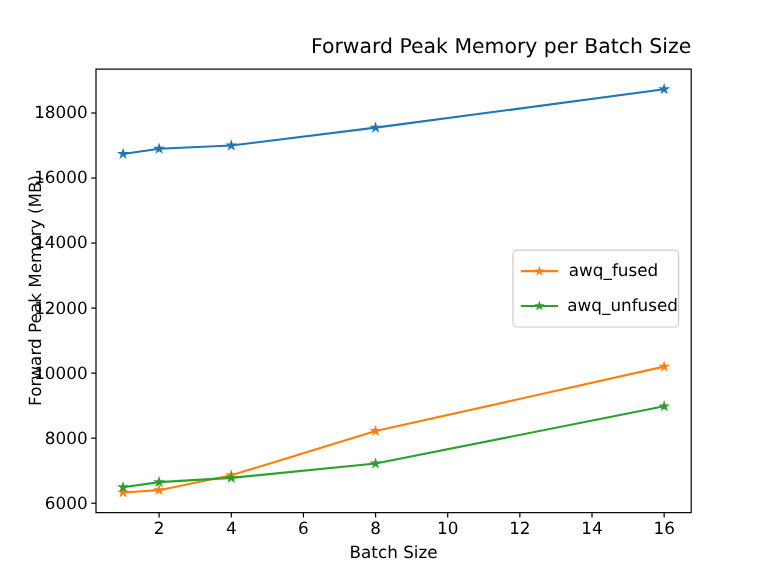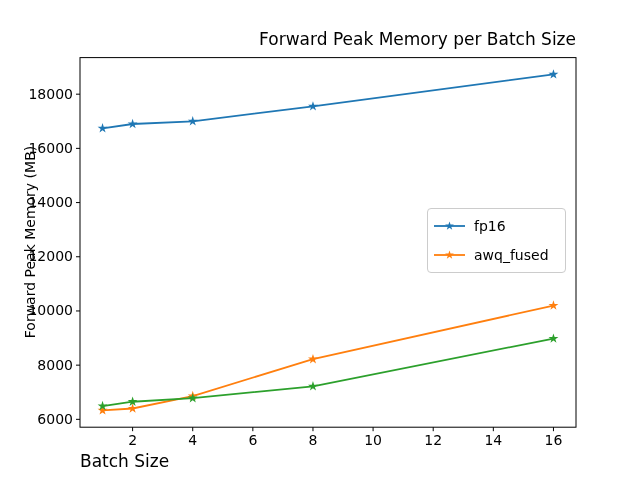--- a/index.html
+++ b/index.html
@@ -1,19 +1,19 @@
 <!DOCTYPE html>
 <html><head>
 <meta charset="utf-8">
 <style>
   html,body{margin:0;padding:0;background:#fff;}
   body{width:640px;height:480px;position:relative;font-family:"DejaVu Sans",sans-serif;color:#000;overflow:hidden;}
   svg text{font-family:"DejaVu Sans",sans-serif;font-size:14px;fill:#000;}
   .title{position:absolute;left:80px;top:29px;width:496px;text-align:right;font-size:17px;line-height:20px;}
-  .xlabel{position:absolute;left:80px;top:453px;width:496px;font-size:17px;line-height:17px;}
+  .xlabel{position:absolute;left:80px;top:453px;width:496px;text-align:center;font-size:14px;line-height:17px;}
   .ylabel{position:absolute;left:-140px;top:233px;width:340px;text-align:center;font-size:14px;line-height:18px;
           transform:rotate(-90deg);transform-origin:center;}
   .legend{position:absolute;left:427px;top:208px;width:139px;height:65px;box-sizing:border-box;
           border:1px solid #cccccc;border-radius:4px;background:rgba(255,255,255,0.85);
           display:flex;flex-direction:column;justify-content:space-around;padding:3px 0;}
   .legend-entry{display:flex;align-items:center;height:20px;padding-left:5px;}
   .legend-entry span{margin-left:8px;font-size:14px;}
 </style>
 </head>
 <body>
@@ -77,28 +77,28 @@
     </g>
   <rect id="axes-box" x="80" y="57.6" width="496" height="369.6" fill="none" stroke="#000" stroke-width="1"></rect>
 </svg>
 
 <div class="title">Forward Peak Memory per Batch Size</div>
 <div class="xlabel">Batch Size</div>
 <div class="ylabel">Forward Peak Memory (MB)</div>
 <div class="legend" id="legend">
     <div class="legend-entry">
       <svg width="33" height="14">
-        <line x1="1" y1="7" x2="32" y2="7" stroke="#1f77b4" stroke-width="1.8"></line>
-        <path d="M16.50,2.40L17.53,5.58L20.87,5.58L18.17,7.54L19.20,10.72L16.50,8.76L13.80,10.72L14.83,7.54L12.13,5.58L15.47,5.58Z" fill="#1f77b4"></path>
-      </svg>
-      <span>fp16</span>
-    </div>
-    <div class="legend-entry">
-      <svg width="33" height="14">
         <line x1="1" y1="7" x2="32" y2="7" stroke="#ff7f0e" stroke-width="1.8"></line>
         <path d="M16.50,2.40L17.53,5.58L20.87,5.58L18.17,7.54L19.20,10.72L16.50,8.76L13.80,10.72L14.83,7.54L12.13,5.58L15.47,5.58Z" fill="#ff7f0e"></path>
       </svg>
       <span>awq_fused</span>
+    </div>
+    <div class="legend-entry">
+      <svg width="33" height="14">
+        <line x1="1" y1="7" x2="32" y2="7" stroke="#2ca02c" stroke-width="1.8"></line>
+        <path d="M16.50,2.40L17.53,5.58L20.87,5.58L18.17,7.54L19.20,10.72L16.50,8.76L13.80,10.72L14.83,7.54L12.13,5.58L15.47,5.58Z" fill="#2ca02c"></path>
+      </svg>
+      <span>awq_unfused</span>
     </div>
   </div>
 
 
 
 
 </body></html>

